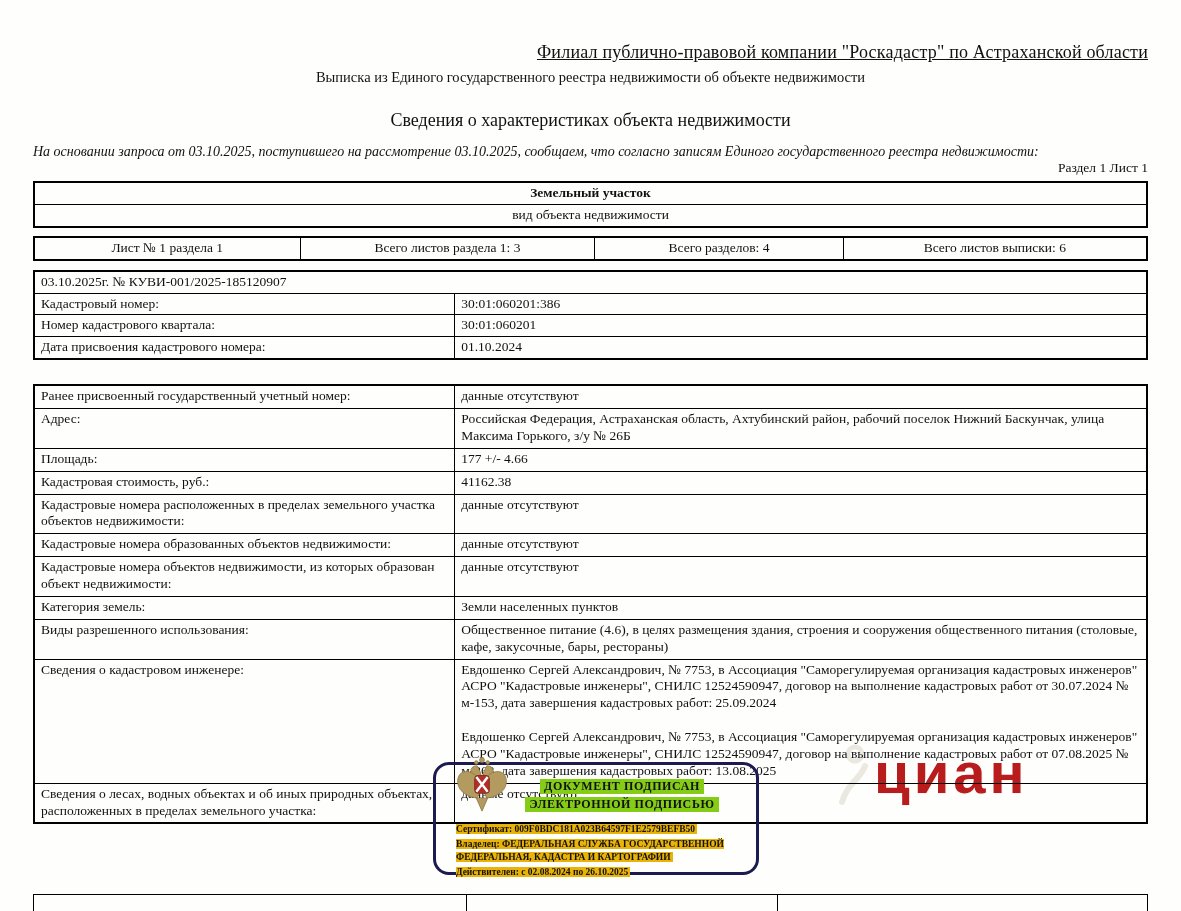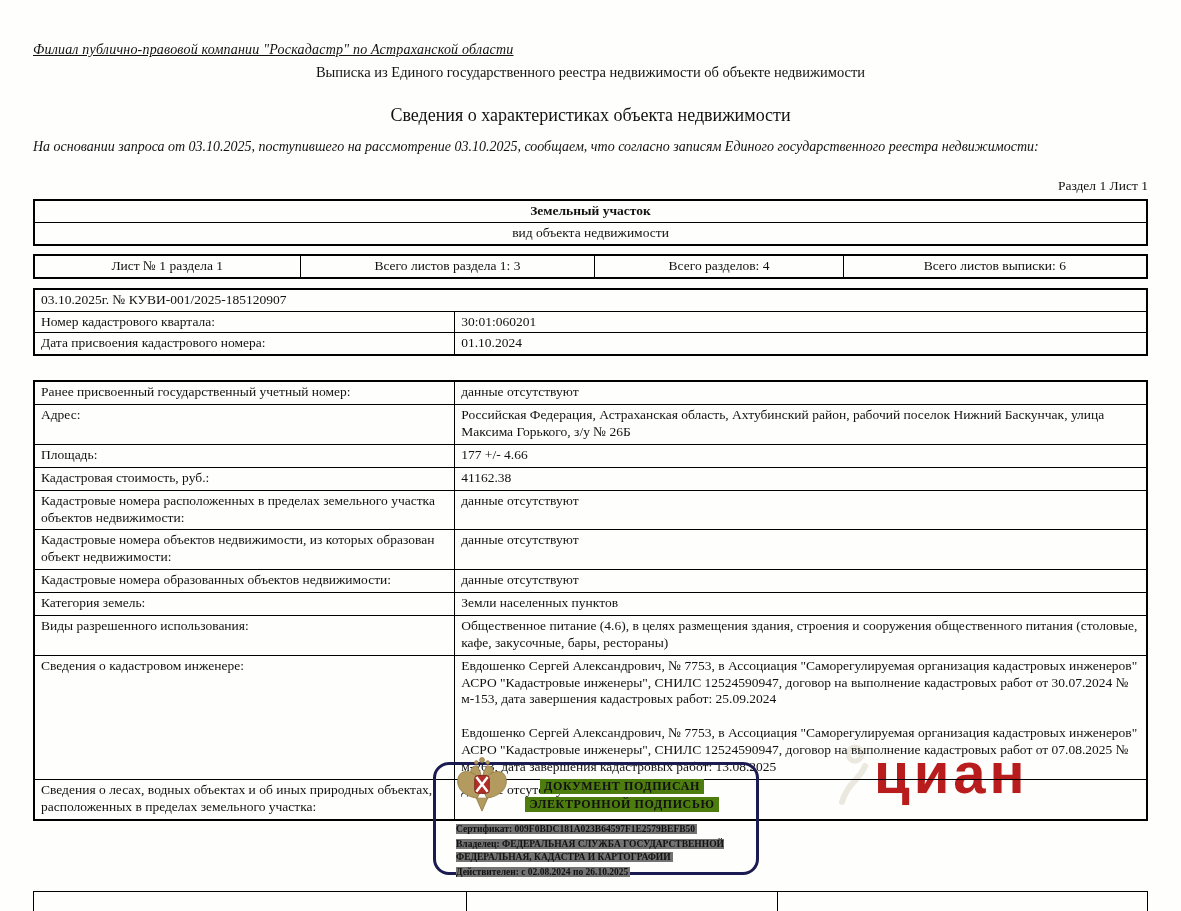--- a/index.html
+++ b/index.html
@@ -5,26 +5,26 @@
   * { margin:0; padding:0; box-sizing:border-box; }
   html,body { background:#ffffff; }
   body {
     width:1181px; height:911px; position:relative; overflow:hidden;
     font-family:"Liberation Serif","DejaVu Serif",serif; color:#111;
   }
   .page { position:relative; width:1181px; height:911px; background:#fefefd; }
   .content { position:relative; z-index:1; padding:42px 33px 0 33px; }
 
   
-  .org-title { text-align:left; font-size:14px; text-decoration:underline; letter-spacing:.2px;font-style:italic; }
+  .org-title { text-align:right; font-size:18px; text-decoration:underline; letter-spacing:.2px; }
   .org-subtitle { text-align:center; font-size:10px; margin-top:1px; }
   .doc-title { text-align:center; font-size:14.5px; margin-top:6px; }
   .section-title { text-align:center; font-size:18px; margin-top:24px; }
   .intro { font-size:14px; margin-top:13px;font-style:italic; }
-  .section-sheet { text-align:right; font-size:13.5px; margin-top:23px; }
+  .section-sheet { text-align:right; font-size:13.5px; margin-top:0; }
 
   
   table { width:100%; border-collapse:collapse; table-layout:fixed; }
   .tbl { border:2px solid #000; font-size:13.5px; line-height:1.25; }
   .tbl td { border:1px solid #000; padding:2px 6px; vertical-align:top; overflow:hidden; }
   .tbl .c { text-align:center; }
   .tbl-object { margin-top:5px; }
   .tbl-object td { padding:2px 4px; }
   .tbl-sheets { margin-top:8px; }
   .tbl-cad { margin-top:9px; }
@@ -52,24 +52,24 @@
     text-shadow:1px 1px 0 #f6f5ef;
   }
 
   
   .stamp {
     position:absolute; left:433px; top:762px; width:326px; height:113px; z-index:3;
     border:3.5px solid #1b1b52; border-radius:16px;
   }
   .stamp-emblem { position:absolute; left:20px; top:-9px; width:52px; height:60px; }
   .stamp-titles { position:absolute; left:60px; top:11px; width:252px; text-align:center; }
-  .stamp-title { display:inline-block; background:#4d7c0f; padding:0 4px; font-size:12px; font-weight:bold; letter-spacing:.6px; }
+  .stamp-title { display:inline-block; background:#84cc16; padding:0 4px; font-size:12px; font-weight:bold; letter-spacing:.6px; }
   .stamp-info { position:absolute; left:20px; top:58px; width:292px; font-size:9.5px; font-weight:bold; line-height:13px; }
   .stamp-info .line { margin-bottom:2px; }
-  .stamp-info .wbg { background:#737373; padding:0 2px 0 0; }
+  .stamp-info .wbg { background:#eab308; padding:0 2px 0 0; }
 </style>
 </head>
 <body>
 
 <div class="page">
 
   <div class="watermark">
     <span>
       <svg width="34" height="62" viewBox="0 0 34 62">
         <circle cx="19" cy="10" r="7" fill="none" stroke="#ebe9df" stroke-width="5"></circle>
@@ -118,20 +118,24 @@
     <table class="tbl tbl-cad">
       <colgroup>
           <col class="lblcol">
           <col class="valcol">
         </colgroup>
       <tbody>
           <tr>
         <td colspan="2">03.10.2025г. № КУВИ-001/2025-185120907</td>
       </tr>
       <tr>
+        <td>Кадастровый номер:</td>
+        <td>30:01:060201:386</td>
+      </tr>
+      <tr>
         <td>Номер кадастрового квартала:</td>
         <td>30:01:060201</td>
       </tr>
       <tr>
         <td>Дата присвоения кадастрового номера:</td>
         <td>01.10.2024</td>
       </tr>
     </tbody>
       </table>
 
@@ -155,25 +159,25 @@
       </tr>
       <tr>
         <td>Кадастровая стоимость, руб.:</td>
         <td>41162.38</td>
       </tr>
       <tr>
         <td>Кадастровые номера расположенных в пределах земельного участка объектов недвижимости:</td>
         <td>данные отсутствуют</td>
       </tr>
       <tr>
+        <td>Кадастровые номера образованных объектов недвижимости:</td>
+        <td>данные отсутствуют</td>
+      </tr>
+      <tr>
         <td>Кадастровые номера объектов недвижимости, из которых образован объект недвижимости:</td>
-        <td>данные отсутствуют</td>
-      </tr>
-      <tr>
-        <td>Кадастровые номера образованных объектов недвижимости:</td>
         <td>данные отсутствуют</td>
       </tr>
       <tr>
         <td>Категория земель:</td>
         <td>Земли населенных пунктов</td>
       </tr>
       <tr>
         <td>Виды разрешенного использования:</td>
         <td>Общественное питание (4.6), в целях размещения здания, строения и сооружения общественного питания (столовые, кафе, закусочные, бары, рестораны)</td>
       </tr>

